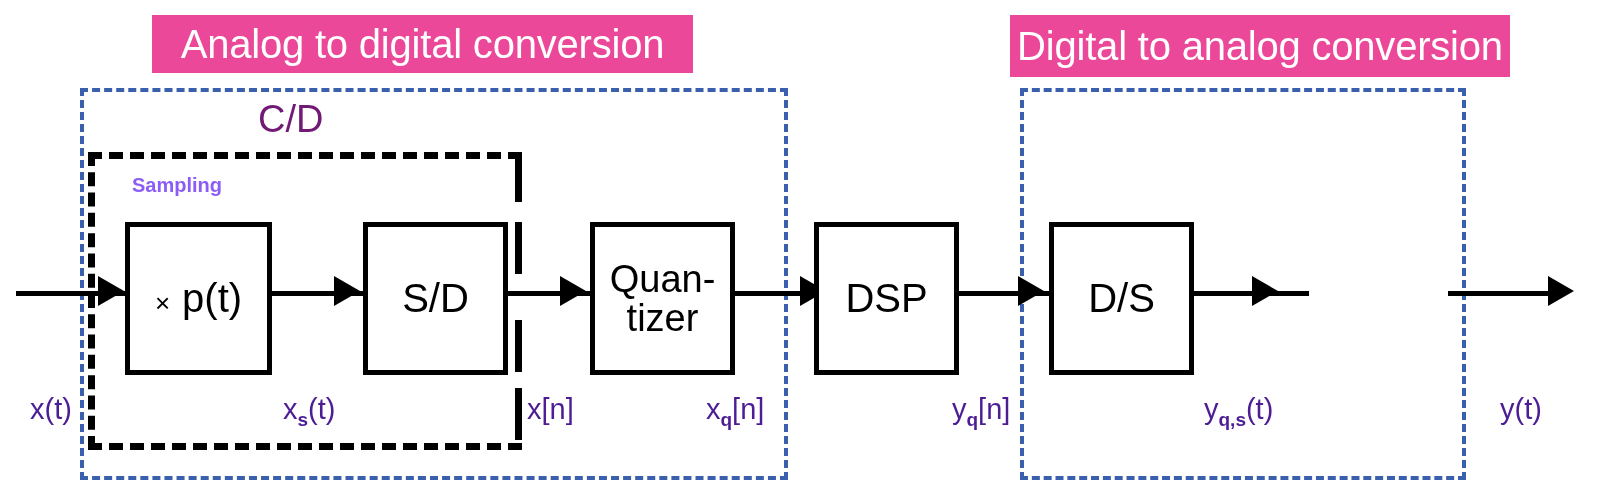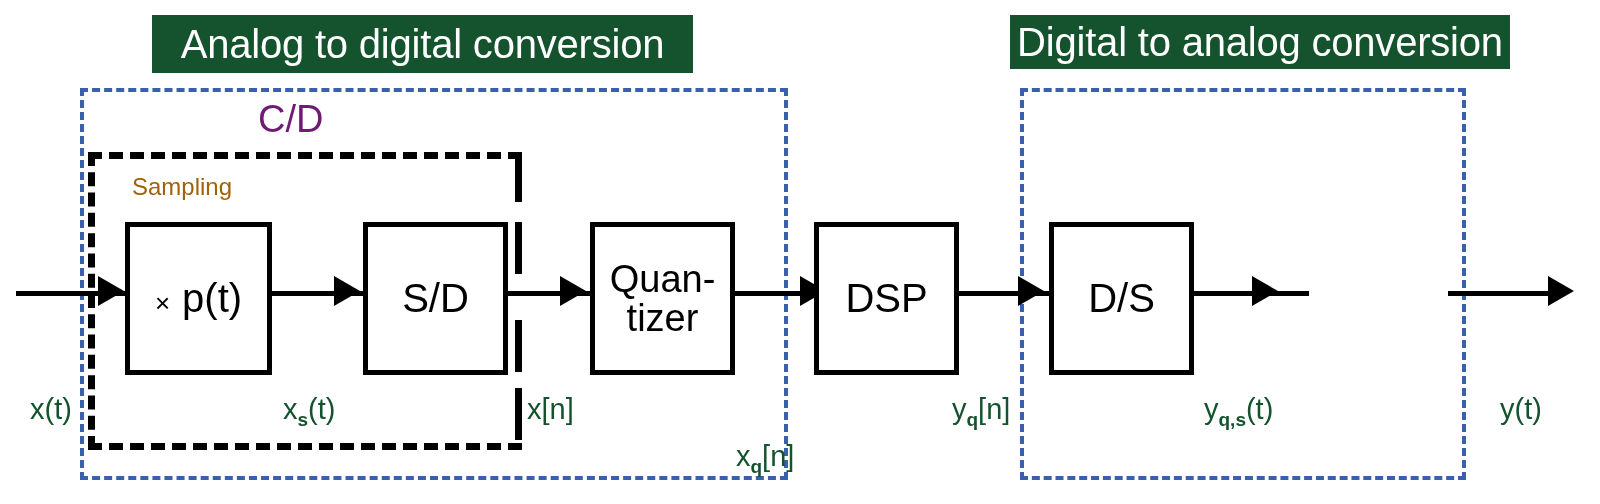--- a/index.html
+++ b/index.html
@@ -7,21 +7,21 @@
     width:1600px;height:504px;
     background:#ffffff;
     font-family:"Liberation Sans", sans-serif;
     overflow:hidden;
   }
   #stage{position:relative;width:1600px;height:504px;}
 
   
   .badge{
     position:absolute;
-    background:#14532d;
+    background:#ec4899;
     color:#ffffff;
     display:flex;align-items:center;justify-content:center;
     font-size:40px;
     letter-spacing:-0.2px;
     line-height:1;
     white-space:nowrap;
   }
 
   
   .domain-box{
@@ -74,33 +74,33 @@
     width:0;height:0;
     border-top:15px solid transparent;
     border-bottom:15px solid transparent;
     border-left:26px solid #000;
   }
 
   
   .siglbl{
     position:absolute;
     font-size:29px;
-    color:#14532d;
+    color:#4c1d95;
     white-space:nowrap;
     line-height:1;
   }
   .siglbl sub{font-size:19px;font-weight:bold;}
   .siglbl .plain-sub{font-size:19px;font-weight:bold;}
 
   
   .annot{
     position:absolute;
-    font-size:24px;
-    font-weight:normal;
-    color:#a16207;
+    font-size:20px;
+    font-weight:bold;
+    color:#8b5cf6;
     white-space:nowrap;
     line-height:1;
   }
   
   .cd-caption{
     position:absolute;
     font-size:38px;
     color:#701a75;
     white-space:nowrap;
     line-height:1;
@@ -108,21 +108,21 @@
 </style>
 </head>
 <body>
 
 <div id="stage">
 
   <div class="badge" style="left:152px;top:15px;width:541px;height:58px;">
     <span>Analog to digital conversion</span>
   </div>
 
-  <div class="badge" style="left:1010px;top:15px;width:500px;height:54px;">
+  <div class="badge" style="left:1010px;top:15px;width:500px;height:62px;">
     <span>Digital to analog conversion</span>
   </div>
 
   <div class="domain-box" style="left:80px;top:88px;width:708px;height:392px;"></div>
 
   <div class="domain-box" style="left:1020px;top:88px;width:446px;height:392px;"></div>
 
   <div class="cd-box" style="left:88px;top:152px;width:434px;height:298px;"></div>
   <div class="cd-right-stub" style="left:515px;top:152px;height:50px;"></div>
   <div class="cd-right-stub" style="left:515px;top:222px;height:52px;"></div>
@@ -185,21 +185,21 @@
   </div>
 
   <div class="siglbl" style="left:283px;top:395px;text-align:right;">
     <span>x</span><sub>s</sub><span>(t)</span>
   </div>
 
   <div class="siglbl" style="left:527px;top:395px;">
     <span>x</span><span class="plain-sub"></span><span>[n]</span>
   </div>
 
-  <div class="siglbl" style="left:736px;top:395px;margin-top:47px;">
+  <div class="siglbl" style="left:706px;top:395px;">
     <span>x</span><sub>q</sub><span>[n]</span>
   </div>
 
   <div class="siglbl" style="left:952px;top:395px;text-align:center;">
     <span>y</span><sub>q</sub><span>[n]</span>
   </div>
 
   <div class="siglbl" style="left:1204px;top:395px;">
     <span>y</span><sub>q,s</sub><span>(t)</span>
   </div>

